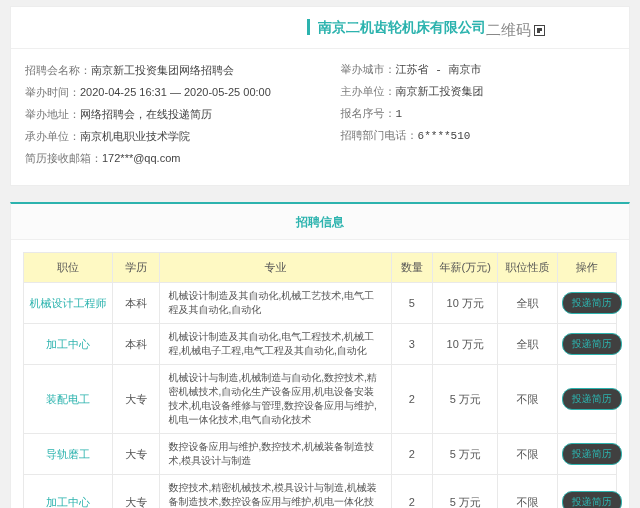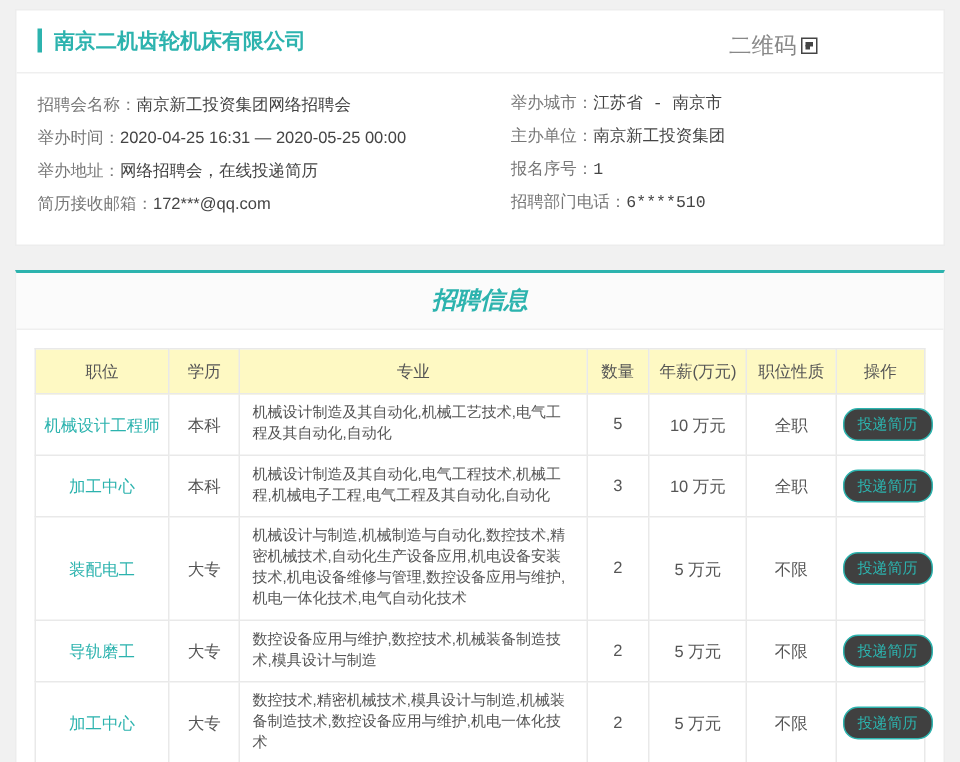--- a/index.html
+++ b/index.html
@@ -11,21 +11,21 @@
     font-family:"Liberation Sans", sans-serif;
     color:#444;
   }
   .card{
     background:#fff;
     margin:6px 10px 0 10px;
     border:1px solid #ededed;
   }
   
   .title-row{
-    display:flex; justify-content:space-between; align-items:flex-start;
+    display:flex; justify-content:flex-end; align-items:flex-start;
     padding:12px 14px 8px 14px;
     border-bottom:1px solid #efefef;
   }
   .company-name{
     font-size:14px; font-weight:bold; color:var(--accent);
     border-left:3px solid var(--accent);
     padding-left:8px; line-height:16px;
   }
   .qr-wrap{
     display:flex; align-items:center; gap:3px;
@@ -57,21 +57,21 @@
     border-top:2px solid var(--accent);
     margin-bottom:8px;
   }
   .section-header{
     text-align:center;
     background:#fbfbfb;
     border-bottom:1px solid #efefef;
     padding:8px 0;
   }
   .section-title{
-    font-size:16px; font-weight:bold; color:var(--accent);font-style:italic;
+    font-size:12px; font-weight:bold; color:var(--accent);
   }
   table{
     width:calc(100% - 24px);
     margin:12px;
     border-collapse:collapse;
     table-layout:fixed;
   }
   th, td{
     border:1px solid #e9e9e9;
     font-size:11px;
@@ -119,20 +119,21 @@
     <div class="qr-wrap">
       <span>二维码</span>
       <span class="qr-icon"></span>
     </div>
   </div>
   <div class="info-grid">
     <div class="info-col" id="info-left">
         <div class="info-row"><span class="info-label">招聘会名称：</span><span class="info-value">南京新工投资集团网络招聘会</span></div>
         <div class="info-row"><span class="info-label">举办时间：</span><span class="info-value">2020-04-25 16:31 — 2020-05-25 00:00</span></div>
         <div class="info-row"><span class="info-label">举办地址：</span><span class="info-value">网络招聘会，在线投递简历</span></div>
+        <div class="info-row"><span class="info-label">承办单位：</span><span class="info-value">南京机电职业技术学院</span></div>
         <div class="info-row"><span class="info-label">简历接收邮箱：</span><span class="info-value">172***@qq.com</span></div>
       </div>
     <div class="info-col right" id="info-right">
         <div class="info-row"><span class="info-label">举办城市：</span><span class="info-value">江苏省 - 南京市</span></div>
         <div class="info-row"><span class="info-label">主办单位：</span><span class="info-value">南京新工投资集团</span></div>
         <div class="info-row"><span class="info-label">报名序号：</span><span class="info-value">1</span></div>
         <div class="info-row"><span class="info-label">招聘部门电话：</span><span class="info-value">6****510</span></div>
       </div>
   </div>
 </div>

